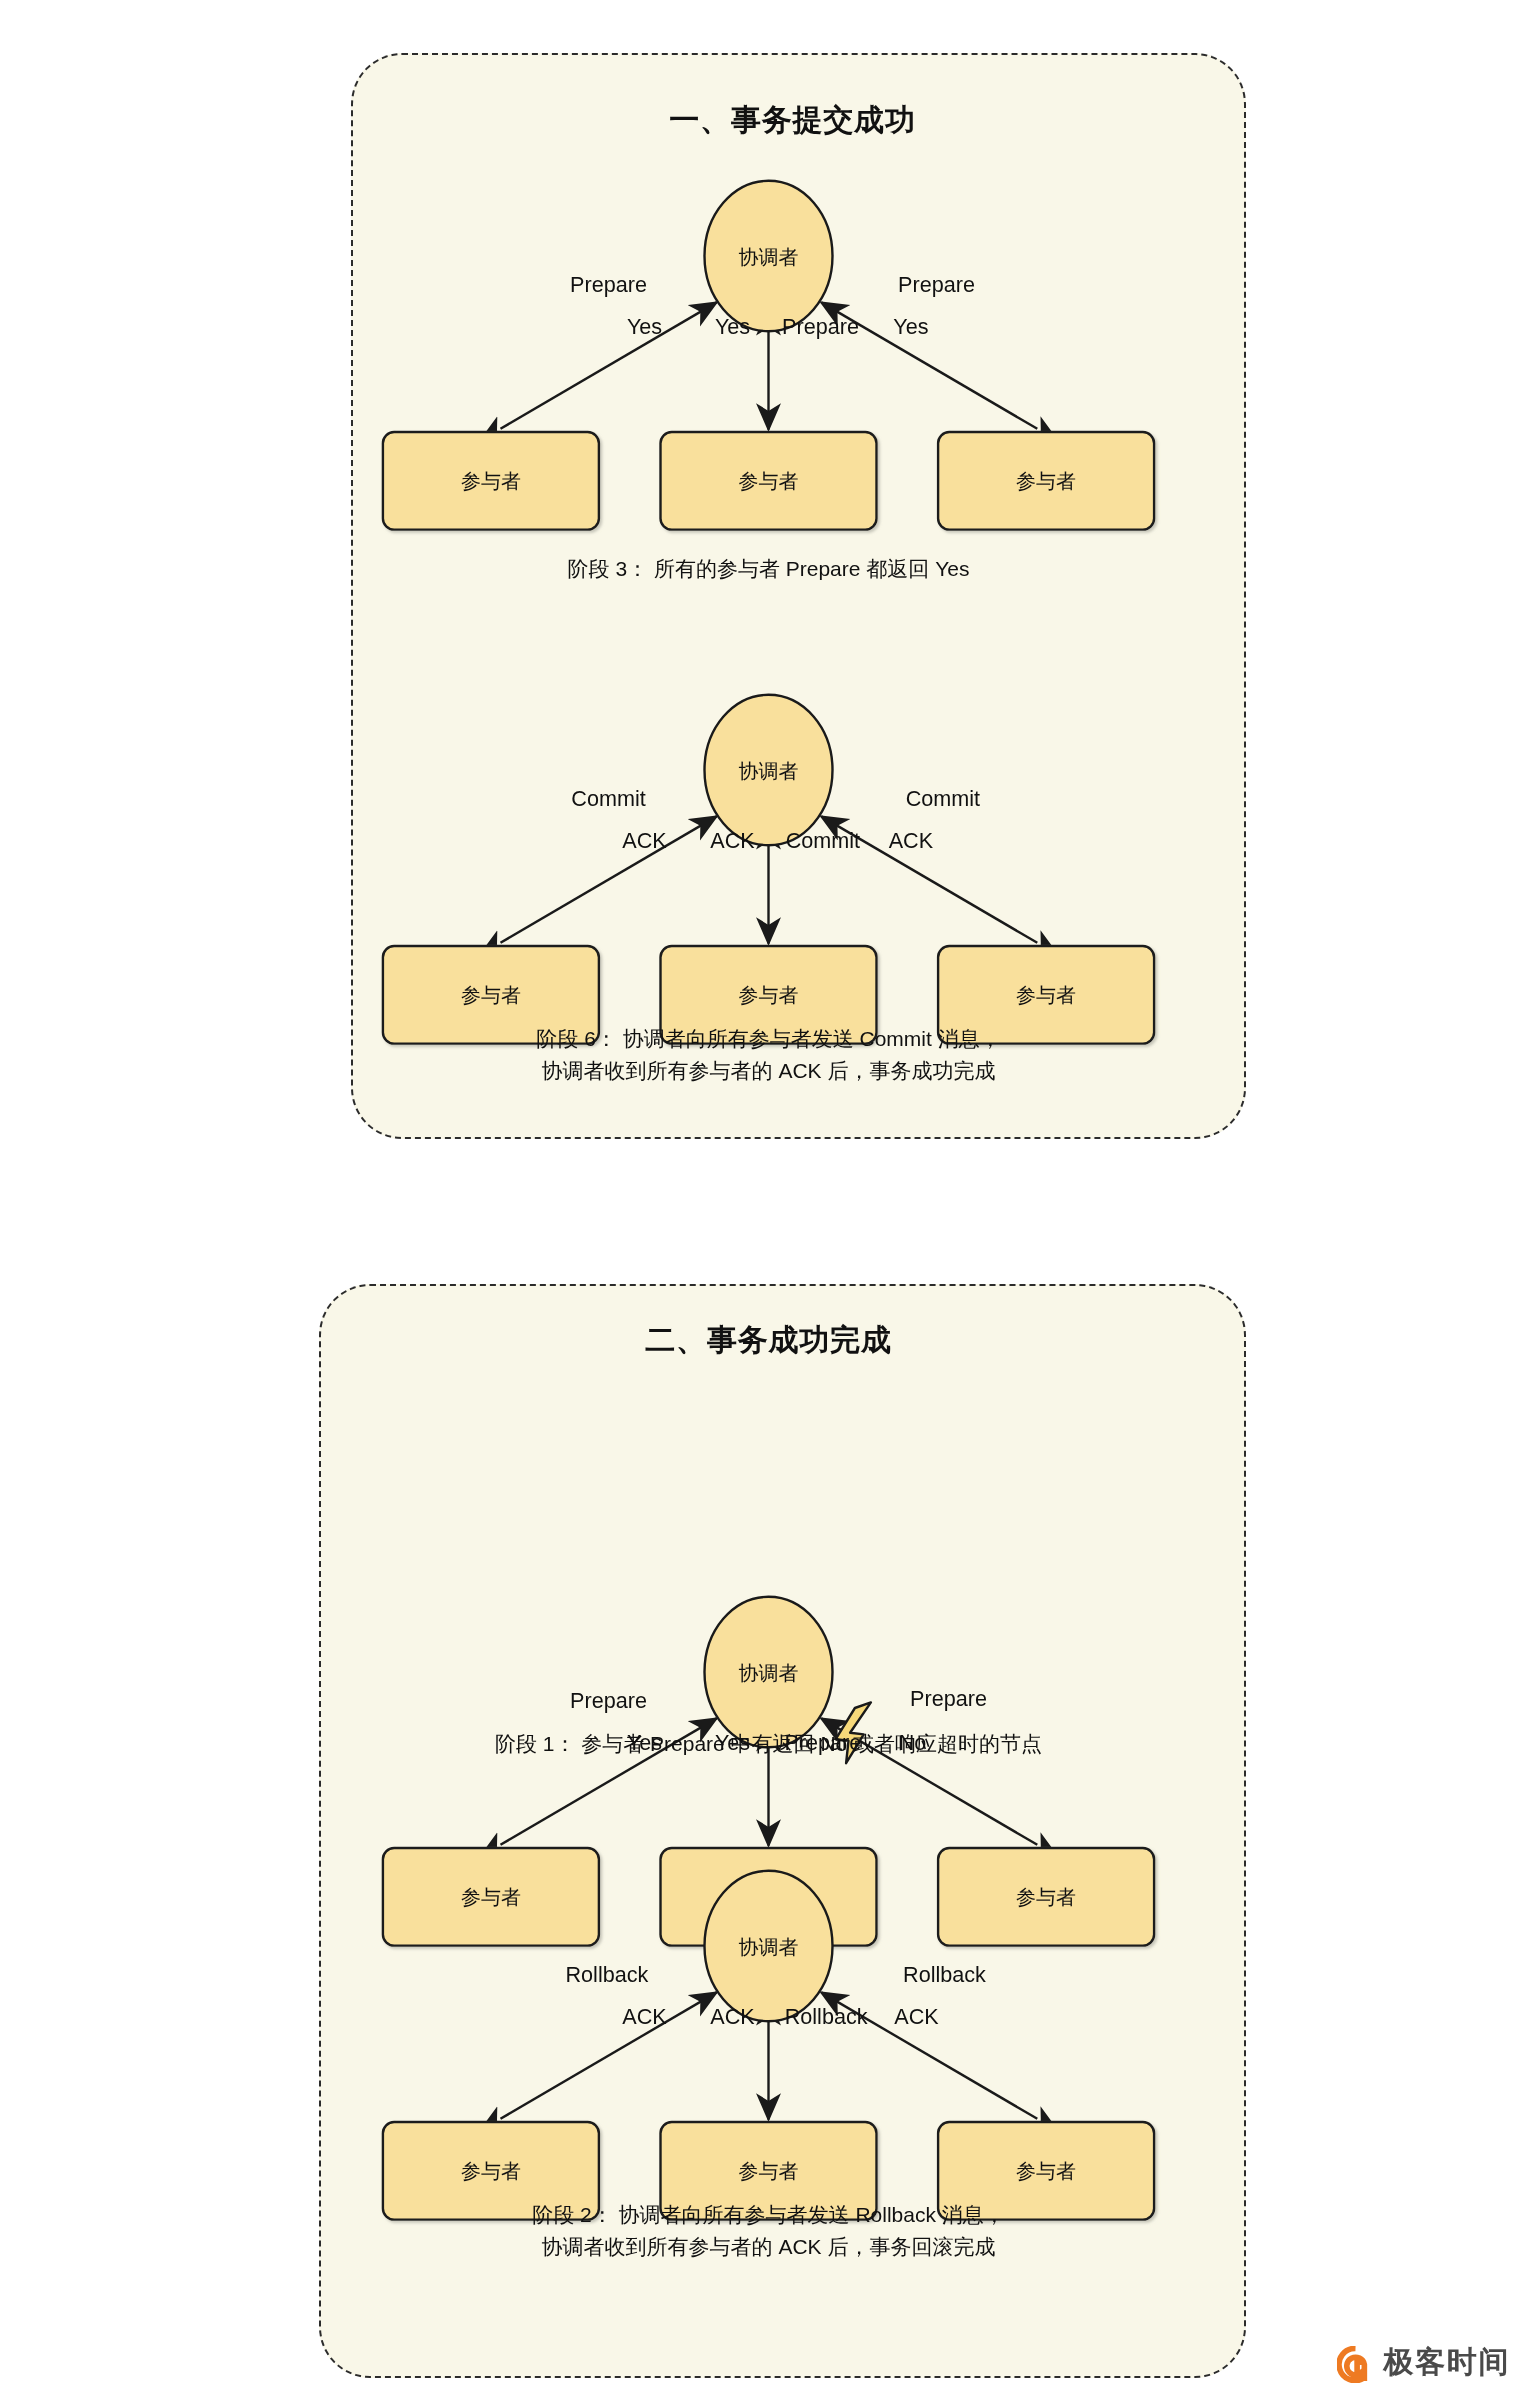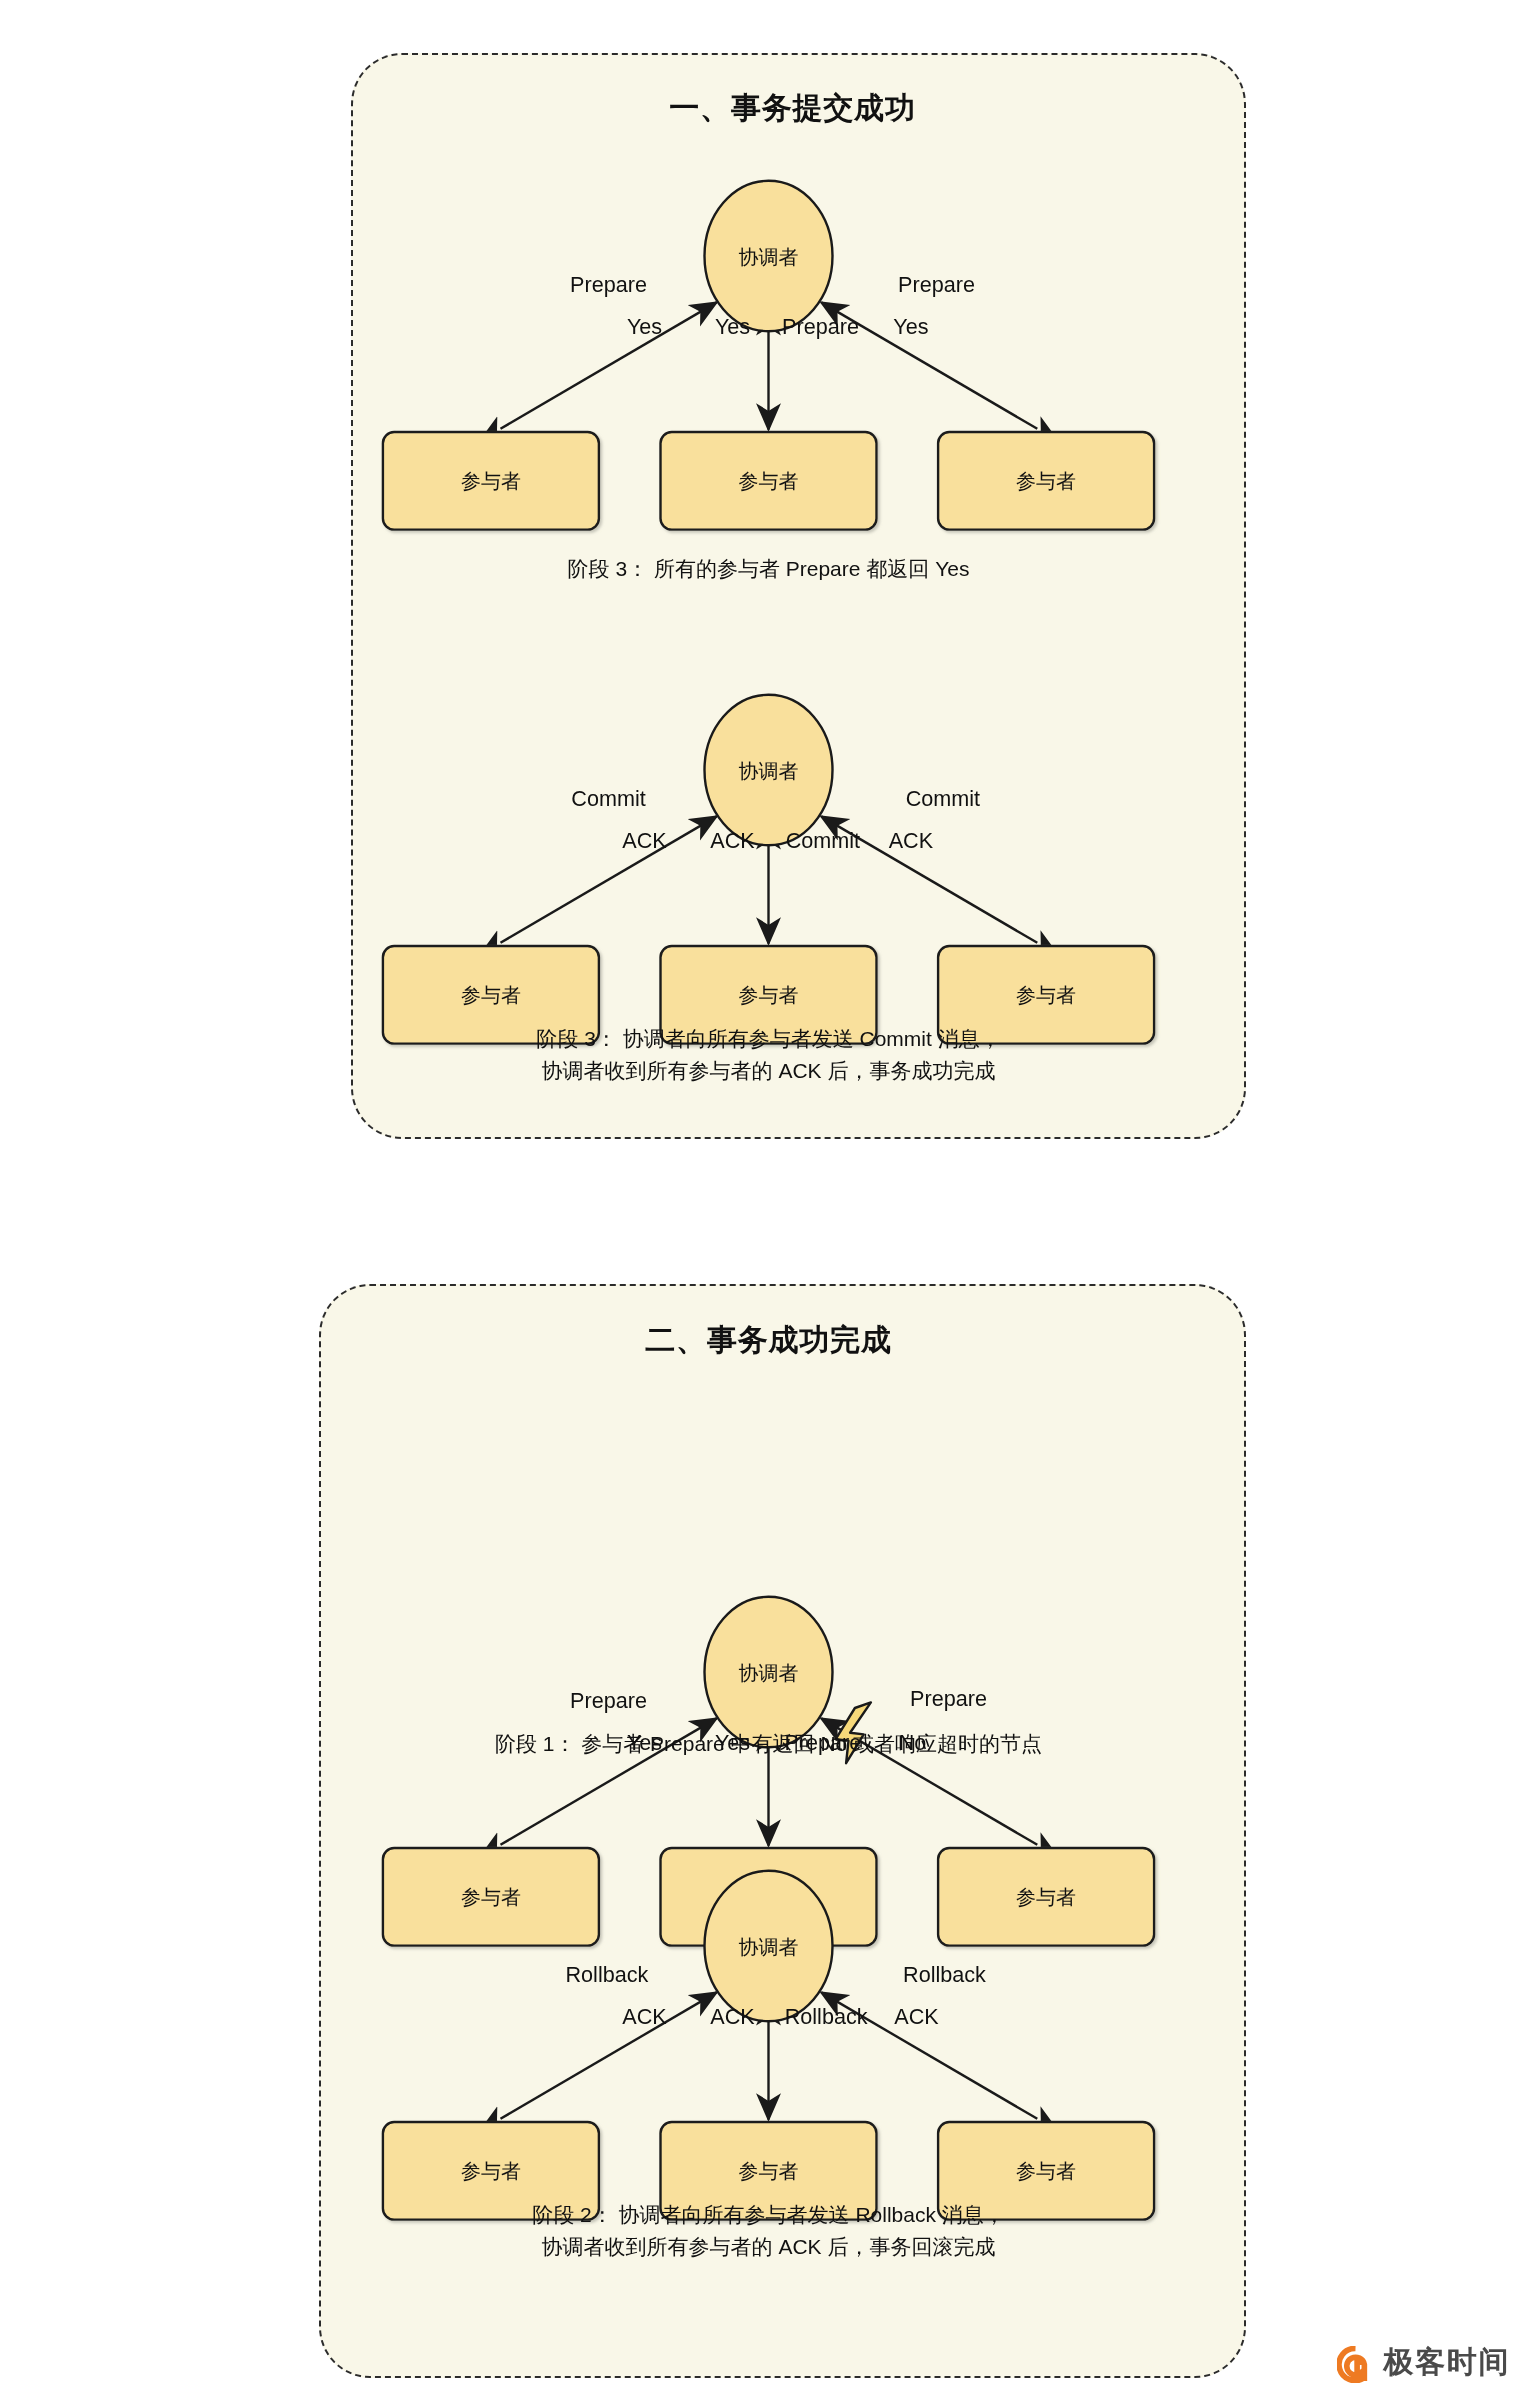--- a/index.html
+++ b/index.html
@@ -26,21 +26,21 @@
 
   .panel-title {
     position: absolute;
     left: 0; right: 0;
     text-align: center;
     font-size: 30px;
     font-weight: 700;
     color: #111111;
     letter-spacing: 0.8px;
   }
-  #title-success { top: 88px; margin-left: 48px; }
+  #title-success { top: 100px; margin-left: 48px; }
   #title-failure { top: 1320px; }
 
   .stage {
     position: absolute;
     left: 0;
     width: 1416px;
   }
   .stage svg { display: block; overflow: visible; }
 
   .caption {
@@ -139,21 +139,21 @@
 
       <text x="760" y="155" text-anchor="middle" font-size="27" fill="#111">Commit</text>
       <text x="805" y="208" text-anchor="middle" font-size="27" fill="#111">ACK</text>
       <text x="915" y="208" text-anchor="middle" font-size="27" fill="#111">ACK</text>
       <text x="1028" y="208" text-anchor="middle" font-size="27" fill="#111">Commit</text>
       <text x="1138" y="208" text-anchor="middle" font-size="27" fill="#111">ACK</text>
       <text x="1178" y="155" text-anchor="middle" font-size="27" fill="#111">Commit</text>
     </svg>
   </div>
 
-  <div class="caption" style="top:1023px;">阶段 3： 协调者向所有参与者发送 Commit 消息，
+  <div class="caption" style="top:1023px;">阶段 6： 协调者向所有参与者发送 Commit 消息，
 协调者收到所有参与者的 ACK 后，事务成功完成</div>
 
   <div class="panel" id="panel-failure"></div>
   <div class="panel-title" id="title-failure">二、事务成功完成</div>
 
   <div class="stage" style="top:1584px;">
     <svg width="1537" height="352" viewBox="0 0 1920 440">
       <line x1="625" y1="326" x2="895" y2="168" stroke="#1a1a1a" stroke-width="3" marker-end="url(#ah)" marker-start="url(#ahs)"></line>
       <line x1="960" y1="205" x2="960" y2="327" stroke="#1a1a1a" stroke-width="3" marker-end="url(#ah)" marker-start="url(#ahs)"></line>
       <line x1="1296" y1="326" x2="1026" y2="168" stroke="#1a1a1a" stroke-width="3" marker-end="url(#ah)" marker-start="url(#ahs)"></line>

